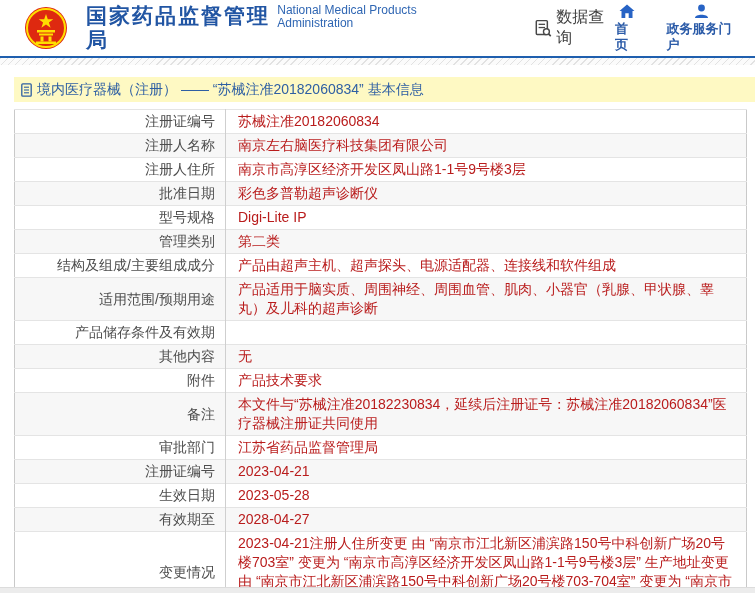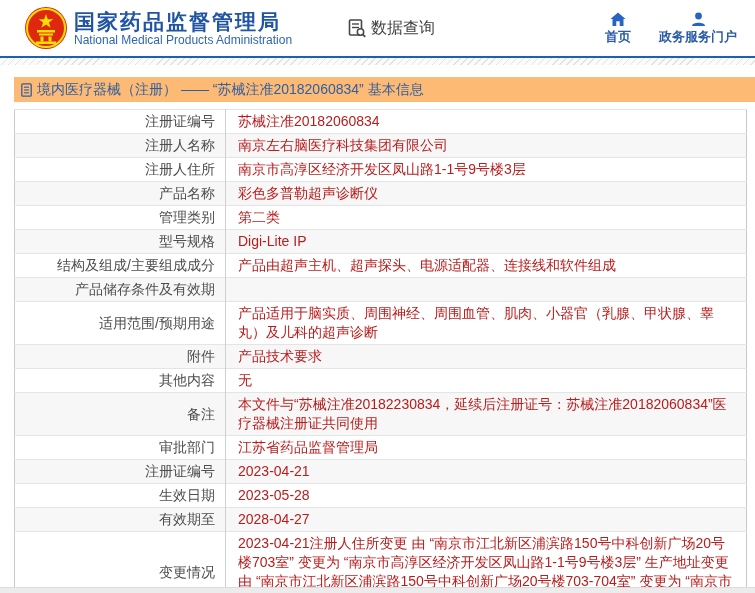--- a/index.html
+++ b/index.html
@@ -6,34 +6,34 @@
   html,body { width:755px; height:593px; overflow:hidden; background:#fff;
     font-family:"Liberation Sans","DejaVu Sans",sans-serif; }
   .page { position:relative; width:755px; height:593px; background:#fff; }
 
   
   .header { height:58px; display:flex; align-items:center;
     border-bottom:2px solid #1f5fae; background:#fff; padding-left:24px; }
   .hatch { height:7px; width:100%;
     background:repeating-linear-gradient(135deg,#e2e2e2 0,#e2e2e2 1px,#fbfbfb 1px,#fbfbfb 5px); }
   .logo-svg { width:44px; height:44px; flex:0 0 auto; }
-  .agency { margin-left:6px; display:flex; flex-direction:column; justify-content:center; }
+  .agency { margin-left:18px; display:flex; justify-content:center; }
   .agency-zh { color:#2155a3; font-size:21px; font-weight:bold; letter-spacing:2px; line-height:24px; }
   .agency-en { color:#2f66b3; font-size:12px; line-height:13px; }
   .dataquery { margin-left:55px; display:flex; align-items:center; color:#3f3f3f;
     font-size:16px; cursor:pointer;justify-content:space-between; }
   .dataquery svg { margin-right:4px; }
   .header-right { margin-left:auto; margin-right:18px; display:flex; gap:28px;font-weight:bold; }
   .hnav { display:flex; flex-direction:column; align-items:center; color:#2b5ba8;
     font-size:13px; cursor:pointer; line-height:16px; }
   .hnav svg { margin-bottom:2px; }
 
   
   .titlebar-wrap { margin:12px 0 7px 14px; }
-  .titlebar { background:#fdba74; height:25px; display:flex; align-items:center;
+  .titlebar { background:#fef9c3; height:25px; display:flex; align-items:center;
     padding-left:7px; }
   .titlebar .doc-icon { margin-right:5px; display:inline-flex; }
   .title-text { color:#2e5fa3; font-size:14px; }
 
   
   table.info { border-collapse:collapse; table-layout:fixed; width:733px;
     margin-left:14px; border:1px solid #c9c9c9; background:#fff; }
   table.info tr:nth-child(even) { background:#f7f7f7; }
   table.info td { border-top:1px solid #e4e4e4; font-size:14px; line-height:19px;
     vertical-align:middle; word-break:break-all; }
@@ -114,50 +114,50 @@
         </tr>
         <tr>
           <td class="cell-label">注册人名称</td>
           <td class="cell-value">南京左右脑医疗科技集团有限公司</td>
         </tr>
         <tr>
           <td class="cell-label">注册人住所</td>
           <td class="cell-value">南京市高淳区经济开发区凤山路1-1号9号楼3层</td>
         </tr>
         <tr>
-          <td class="cell-label">产品名称</td>
+          <td class="cell-label">批准日期</td>
           <td class="cell-value">彩色多普勒超声诊断仪</td>
+        </tr>
+        <tr>
+          <td class="cell-label">型号规格</td>
+          <td class="cell-value">Digi-Lite IP</td>
         </tr>
         <tr>
           <td class="cell-label">管理类别</td>
           <td class="cell-value">第二类</td>
         </tr>
         <tr>
-          <td class="cell-label">型号规格</td>
-          <td class="cell-value">Digi-Lite IP</td>
+          <td class="cell-label">结构及组成/主要组成成分</td>
+          <td class="cell-value">产品由超声主机、超声探头、电源适配器、连接线和软件组成</td>
         </tr>
         <tr>
-          <td class="cell-label">结构及组成/主要组成成分</td>
-          <td class="cell-value">产品由超声主机、超声探头、电源适配器、连接线和软件组成</td>
+          <td class="cell-label">适用范围/预期用途</td>
+          <td class="cell-value">产品适用于脑实质、周围神经、周围血管、肌肉、小器官（乳腺、甲状腺、睾丸）及儿科的超声诊断</td>
         </tr>
         <tr>
           <td class="cell-label">产品储存条件及有效期</td>
           <td class="cell-value"></td>
         </tr>
         <tr>
-          <td class="cell-label">适用范围/预期用途</td>
-          <td class="cell-value">产品适用于脑实质、周围神经、周围血管、肌肉、小器官（乳腺、甲状腺、睾丸）及儿科的超声诊断</td>
+          <td class="cell-label">其他内容</td>
+          <td class="cell-value">无</td>
         </tr>
         <tr>
           <td class="cell-label">附件</td>
           <td class="cell-value">产品技术要求</td>
-        </tr>
-        <tr>
-          <td class="cell-label">其他内容</td>
-          <td class="cell-value">无</td>
         </tr>
         <tr>
           <td class="cell-label">备注</td>
           <td class="cell-value">本文件与“苏械注准20182230834，延续后注册证号：苏械注准20182060834”医疗器械注册证共同使用</td>
         </tr>
         <tr>
           <td class="cell-label">审批部门</td>
           <td class="cell-value">江苏省药品监督管理局</td>
         </tr>
         <tr>

